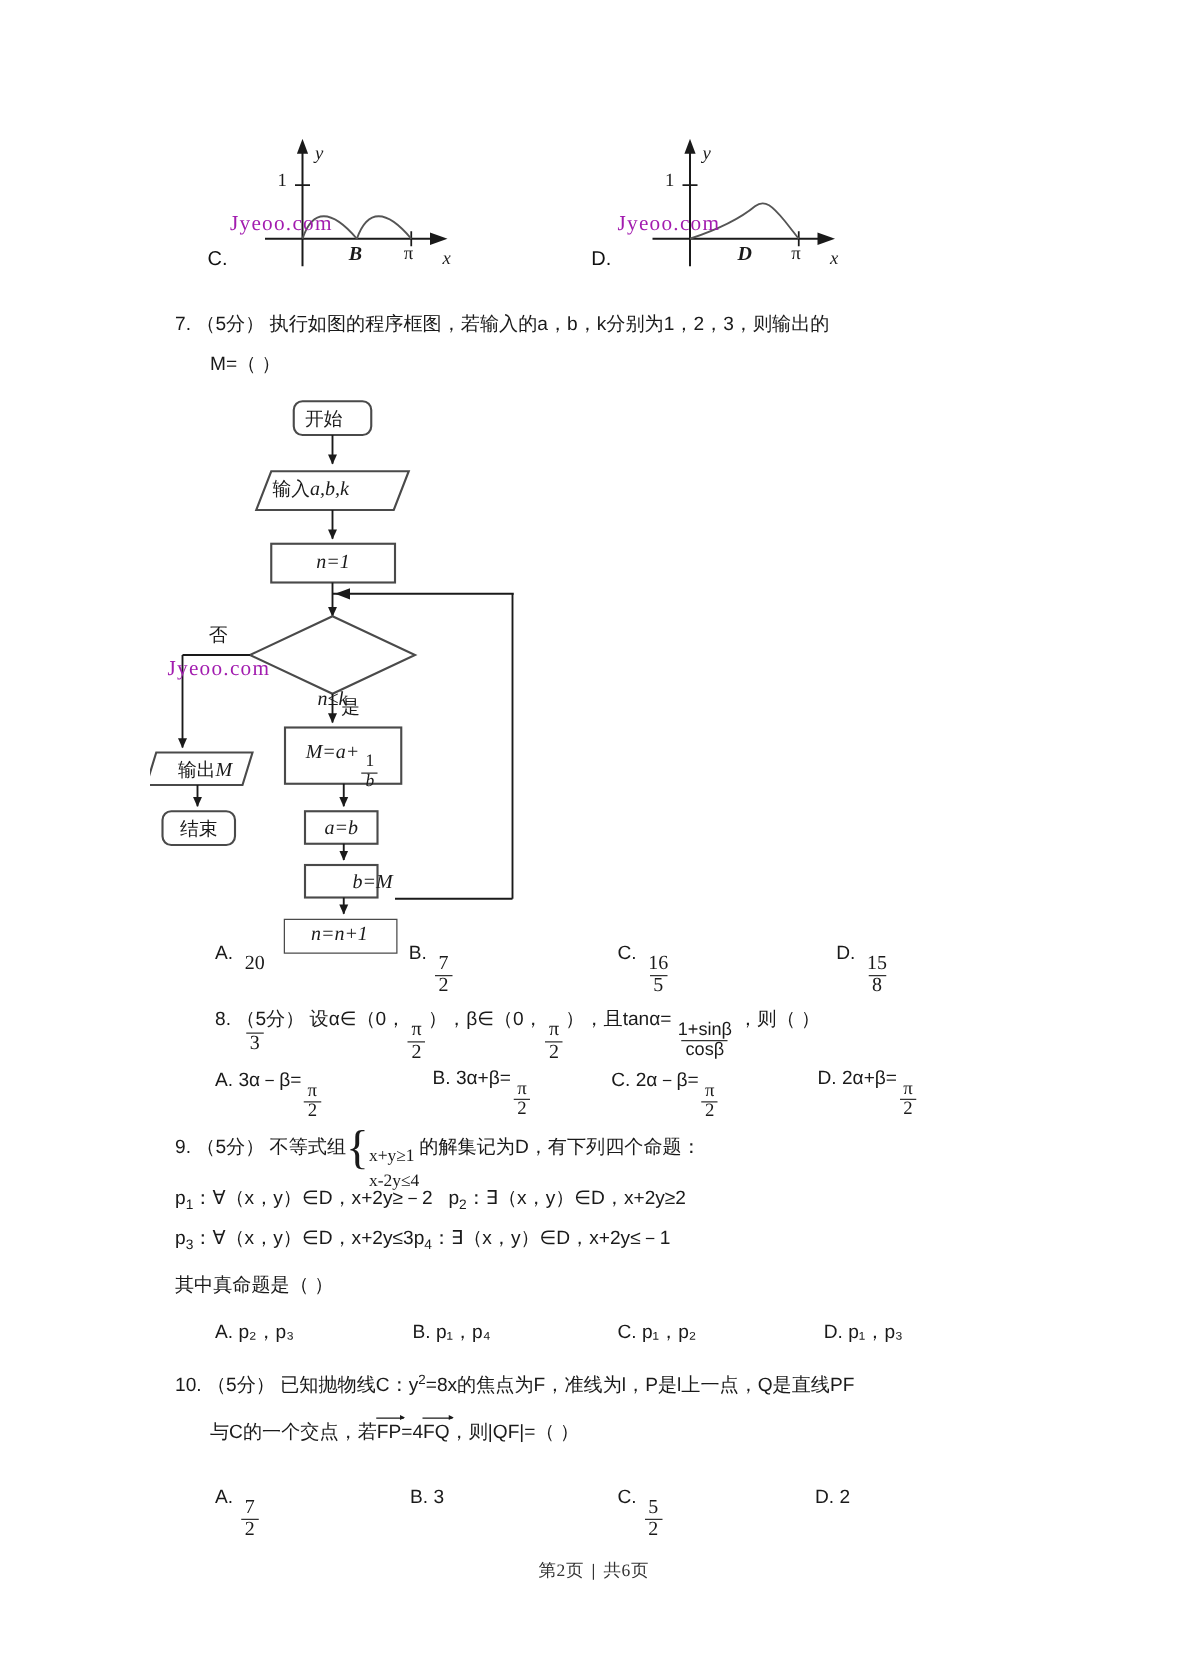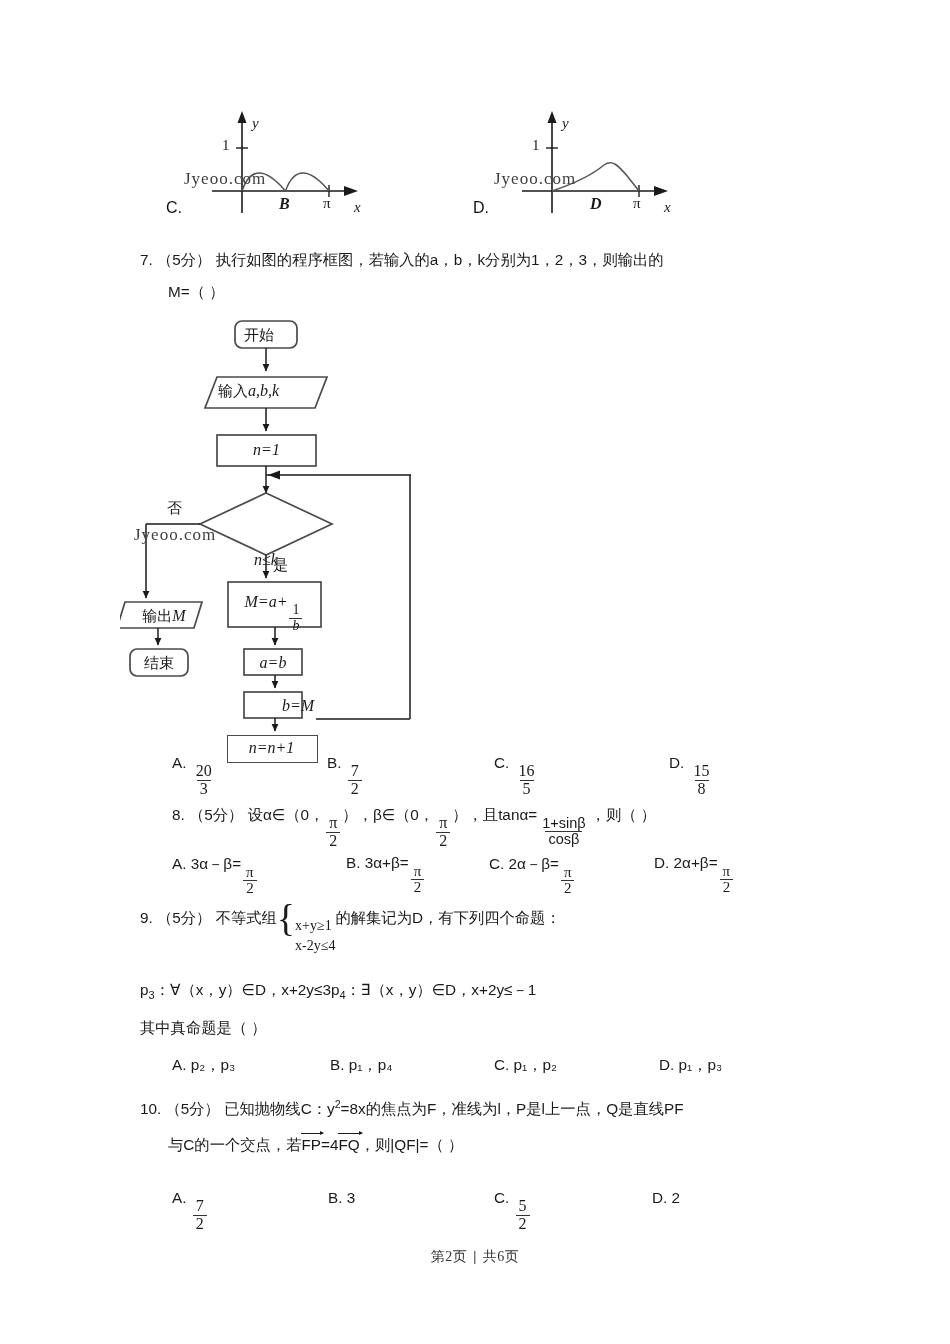--- a/index.html
+++ b/index.html
@@ -83,21 +83,21 @@
     color: #333;
     letter-spacing: 0.5px;
   }
   .footer .sep { margin: 0 6px; color: #333; font-weight: bold; }
 
   
   .wm {
     position: absolute;
     font-family: "Liberation Serif", "DejaVu Serif", serif;
     font-size: 17px;
-    color: #404040;
+    color: #a21caf;
     letter-spacing: 1px;
     user-select: none;
   }
   sub { font-size: 0.72em; }
   sup { font-size: 0.7em; }
   .vecbar {
     position: relative;
     display: inline-block;
   }
   .vecbar::before {
@@ -275,21 +275,21 @@
     <div class="abs" style="left:6px; top:292px; width:76px; text-align:center; font-size:15px;">
       <span class="sans">输出</span><span class="ital serif" style="font-size:16px;">M</span>
     </div>
 
     <div class="abs sans" style="left:10px; top:339px; width:58px; text-align:center; font-size:15px;">结束</div>
   </div>
 
   <div class="choices" style="left:0; top:750px; width:950px; height:48px;">
     <span class="choice" style="left:172px; top:4px;">
       <span>A.</span>
-      <span class="frac serif" style="font-size:16px;">
+      <span class="frac serif" style="font-size:16px;gap:46px;">
           <span class="num">20</span>
           <span class="den">3</span>
         </span>
     </span>
     <span class="choice" style="left:327px; top:4px;">
       <span>B.</span>
       <span class="frac serif" style="font-size:16px;">
           <span class="num">7</span>
           <span class="den">2</span>
         </span>
@@ -358,20 +358,25 @@
 
   <div class="qtext" style="left:140px; top:903px; line-height:normal;">
     <span class="qnum">9.</span>
     <span>（5分）</span>
     <span>不等式组</span><span class="brace">{</span><span class="sysbox">
         <span>x+y≥1</span>
         <span>x-2y≤4</span>
       </span><span>的解集记为D，有下列四个命题：</span>
   </div>
 
+  <div class="qtext" style="left:140px; top:948px; line-height:normal;">
+    <span><span>p</span><sub>1</sub><span>：∀（x，y）∈D，x+2y≥－2</span></span>
+    <span style="display:inline-block;width:4px;"></span>
+    <span><span>p</span><sub>2</sub><span>：∃（x，y）∈D，x+2y≥2</span></span>
+  </div>
 
   <div class="qtext" style="left:140px; top:980px; line-height:normal;">
     <span><span>p</span><sub>3</sub><span>：∀（x，y）∈D，x+2y≤3</span></span><span><span>p</span><sub>4</sub><span>：∃（x，y）∈D，x+2y≤－1</span></span>
   </div>
 
   <div class="qtext" style="left:140px; top:1018px; line-height:normal;">
     <span>其中真命题是（        ）</span>
   </div>
 
   <div class="choices" style="left:0; top:1055px; width:950px;">

